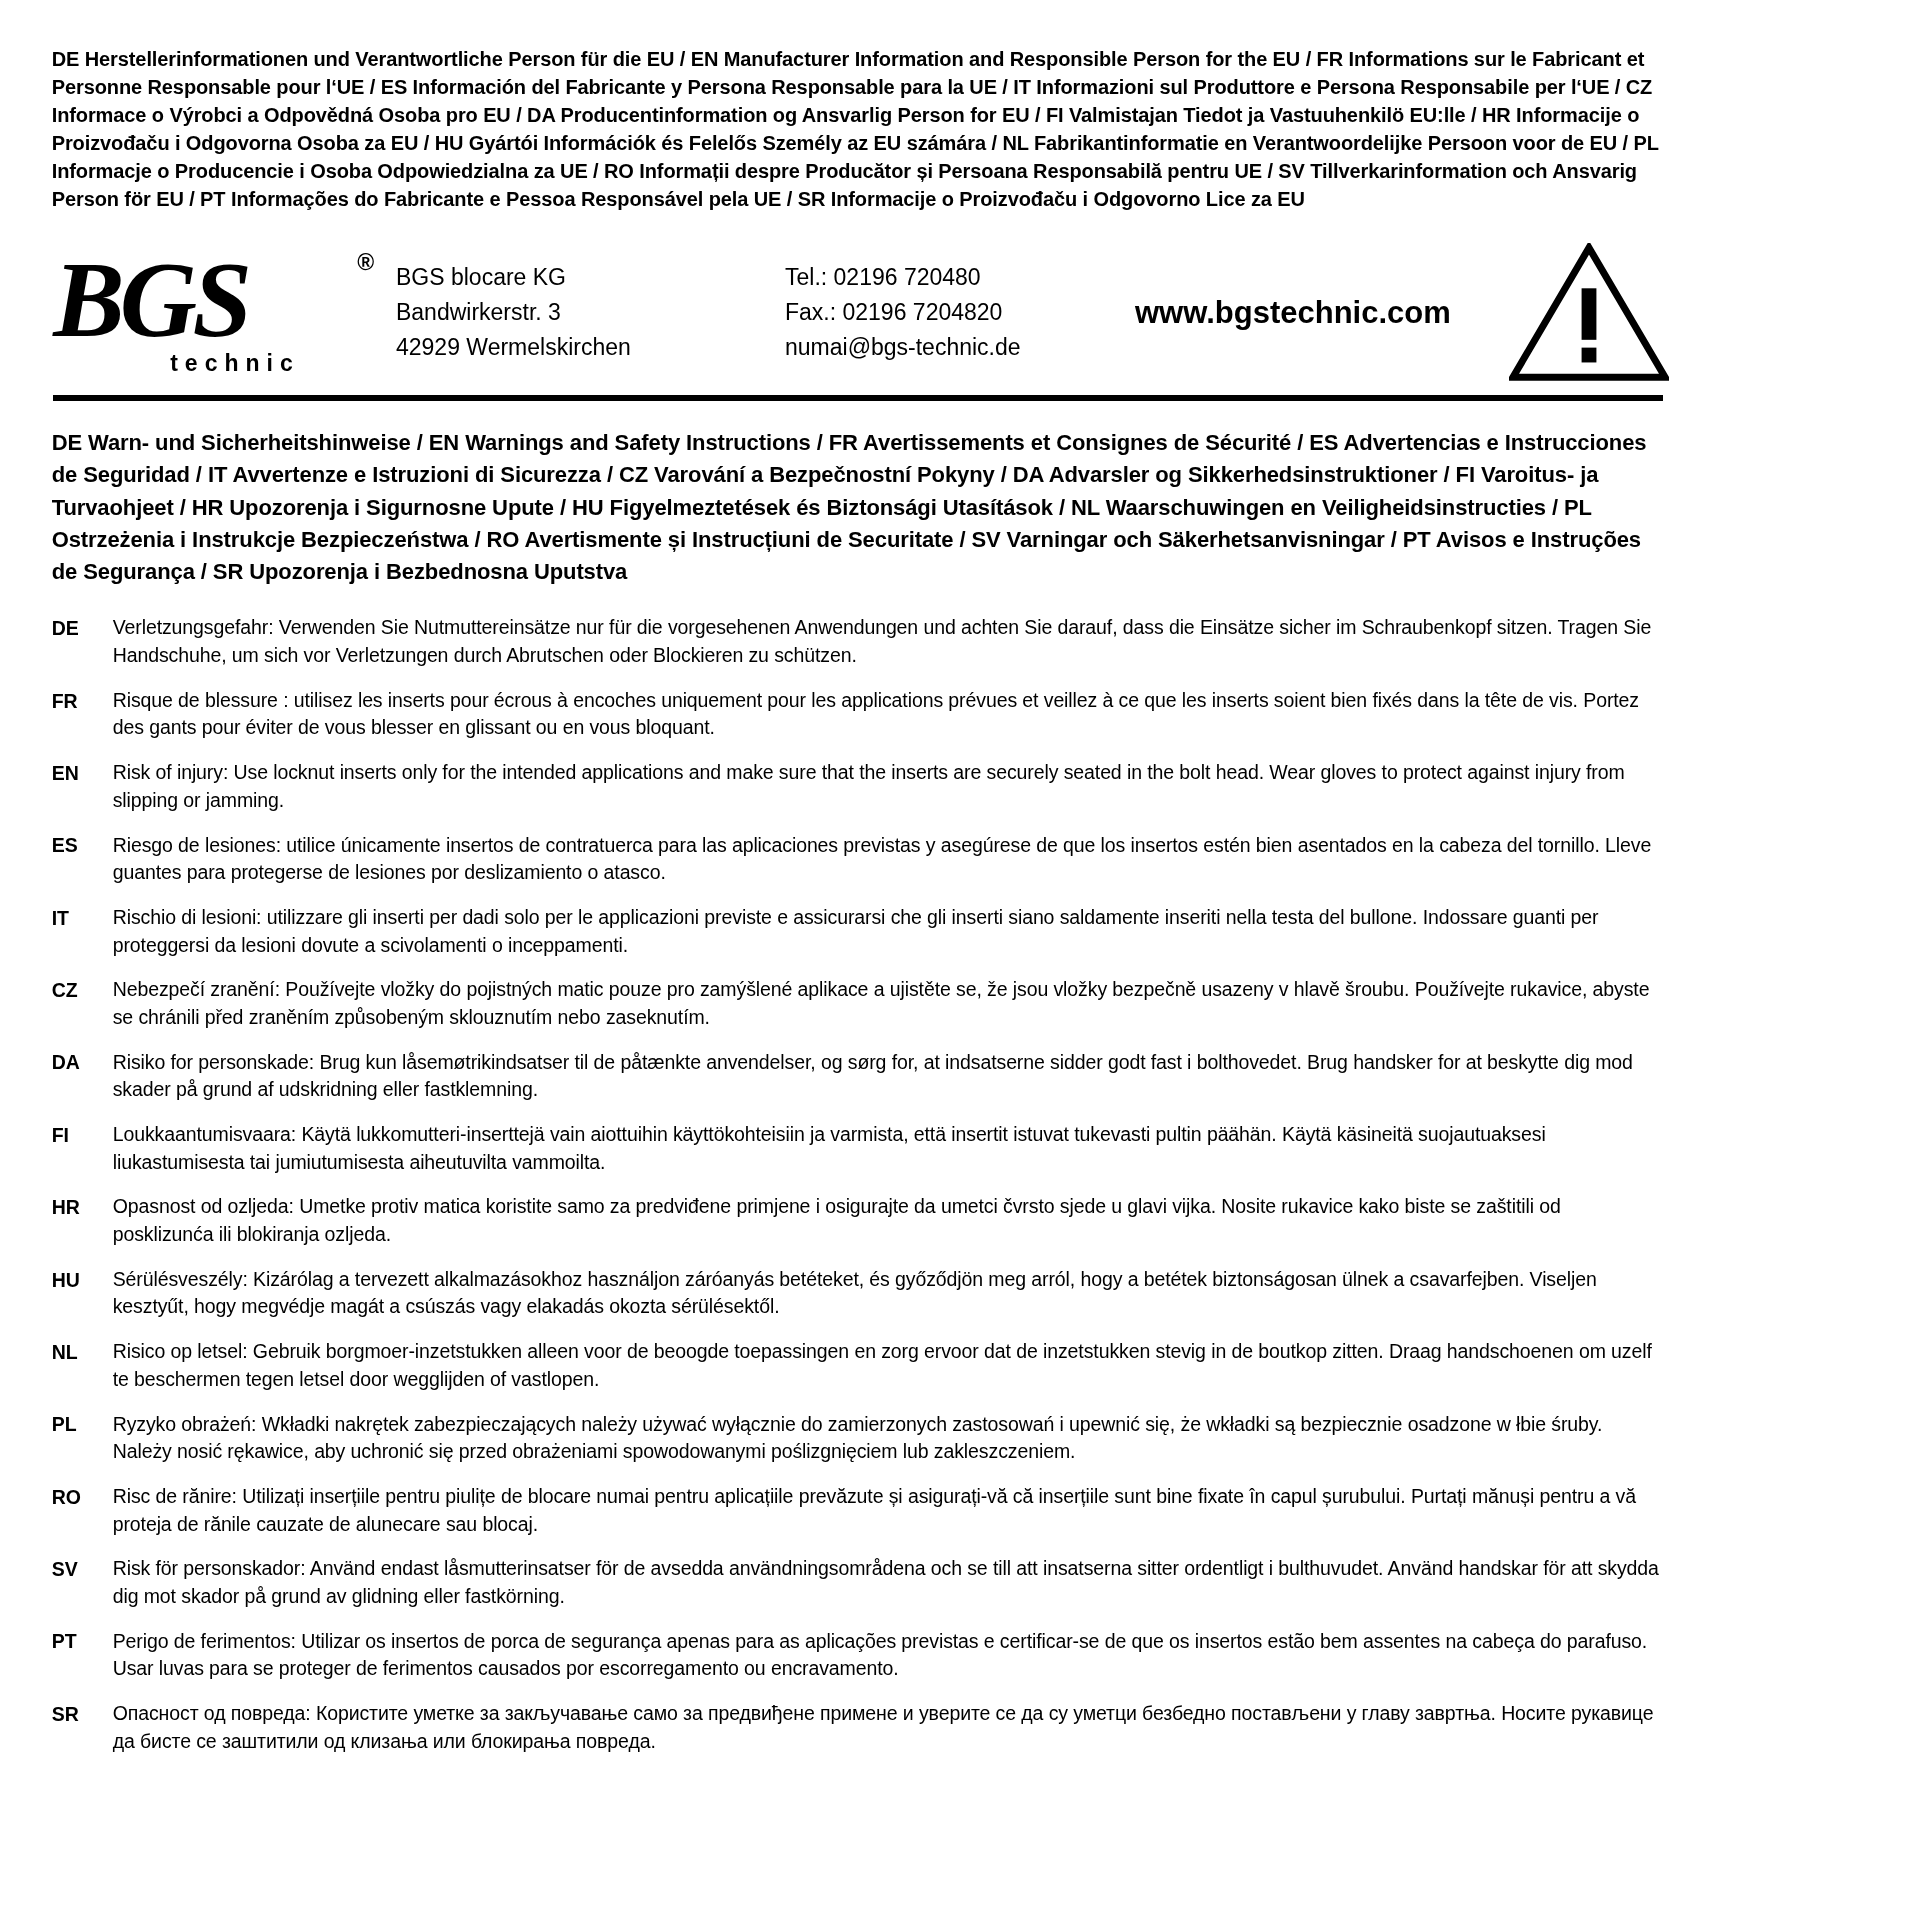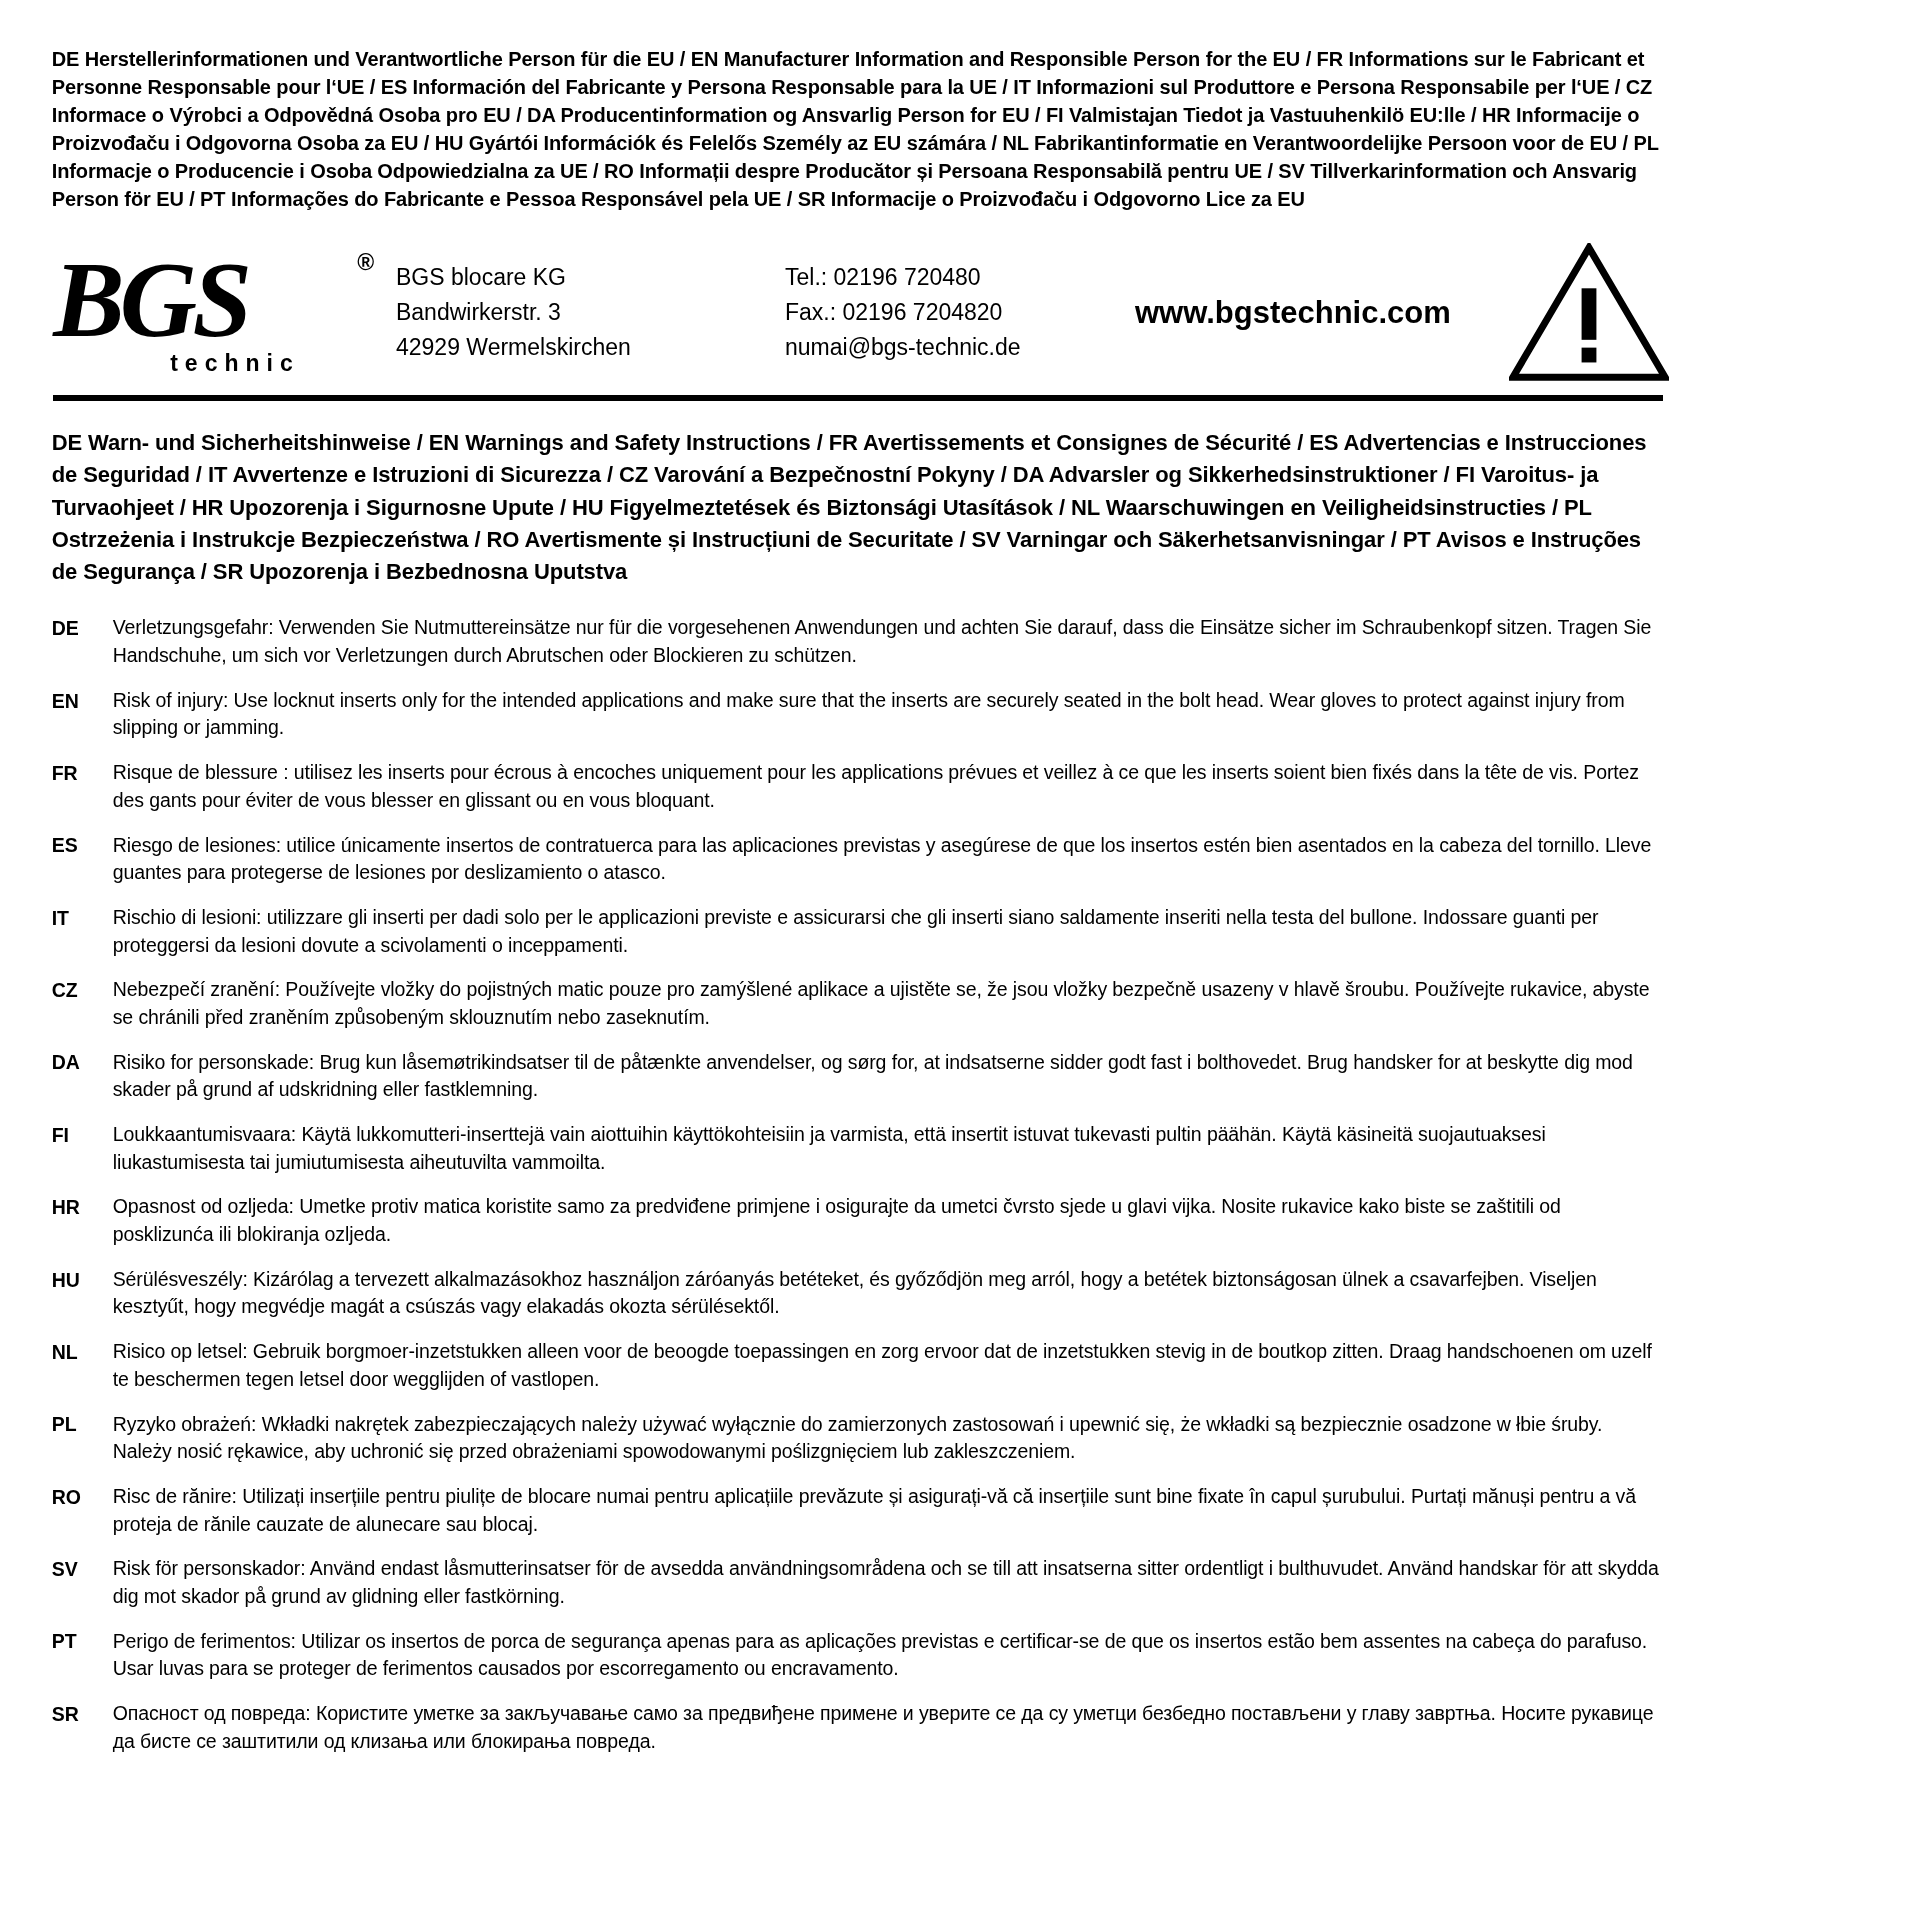--- a/index.html
+++ b/index.html
@@ -180,28 +180,28 @@
 
   <div class="safety-heading">DE Warn- und Sicherheitshinweise  /  EN Warnings and Safety Instructions  /  FR Avertissements et Consignes de Sécurité  /  ES Advertencias e Instrucciones de Seguridad  /  IT Avvertenze e Istruzioni di Sicurezza  /  CZ Varování a Bezpečnostní Pokyny  /  DA Advarsler og Sikkerhedsinstruktioner  /  FI Varoitus- ja Turvaohjeet  /  HR Upozorenja i Sigurnosne Upute  /  HU Figyelmeztetések és Biztonsági Utasítások  /  NL Waarschuwingen en Veiligheidsinstructies  /  PL Ostrzeżenia i Instrukcje Bezpieczeństwa  /  RO Avertismente și Instrucțiuni de Securitate  /  SV Varningar och Säkerhetsanvisningar  /  PT Avisos e Instruções de Segurança  /  SR Upozorenja i Bezbednosna Uputstva</div>
 
   <div class="warnings">
 
     <div class="warn-row">
       <div class="warn-code">DE</div>
       <div class="warn-text">Verletzungsgefahr: Verwenden Sie Nutmuttereinsätze nur für die vorgesehenen Anwendungen und achten Sie darauf, dass die Einsätze sicher im Schraubenkopf sitzen. Tragen Sie Handschuhe, um sich vor Verletzungen durch Abrutschen oder Blockieren zu schützen.</div>
     </div>
     <div class="warn-row">
+      <div class="warn-code">FR</div>
+      <div class="warn-text">Risque de blessure : utilisez les inserts pour écrous à encoches uniquement pour les applications prévues et veillez à ce que les inserts soient bien fixés dans la tête de vis. Portez des gants pour éviter de vous blesser en glissant ou en vous bloquant.</div>
+    </div>
+    <div class="warn-row">
       <div class="warn-code">EN</div>
       <div class="warn-text">Risk of injury: Use locknut inserts only for the intended applications and make sure that the inserts are securely seated in the bolt head. Wear gloves to protect against injury from slipping or jamming.</div>
     </div>
     <div class="warn-row">
-      <div class="warn-code">FR</div>
-      <div class="warn-text">Risque de blessure : utilisez les inserts pour écrous à encoches uniquement pour les applications prévues et veillez à ce que les inserts soient bien fixés dans la tête de vis. Portez des gants pour éviter de vous blesser en glissant ou en vous bloquant.</div>
-    </div>
-    <div class="warn-row">
       <div class="warn-code">ES</div>
       <div class="warn-text">Riesgo de lesiones: utilice únicamente insertos de contratuerca para las aplicaciones previstas y asegúrese de que los insertos estén bien asentados en la cabeza del tornillo. Lleve guantes para protegerse de lesiones por deslizamiento o atasco.</div>
     </div>
     <div class="warn-row">
       <div class="warn-code">IT</div>
       <div class="warn-text">Rischio di lesioni: utilizzare gli inserti per dadi solo per le applicazioni previste e assicurarsi che gli inserti siano saldamente inseriti nella testa del bullone. Indossare guanti per proteggersi da lesioni dovute a scivolamenti o inceppamenti.</div>
     </div>
     <div class="warn-row">
       <div class="warn-code">CZ</div>
       <div class="warn-text">Nebezpečí zranění: Používejte vložky do pojistných matic pouze pro zamýšlené aplikace a ujistěte se, že jsou vložky bezpečně usazeny v hlavě šroubu. Používejte rukavice, abyste se chránili před zraněním způsobeným sklouznutím nebo zaseknutím.</div>

